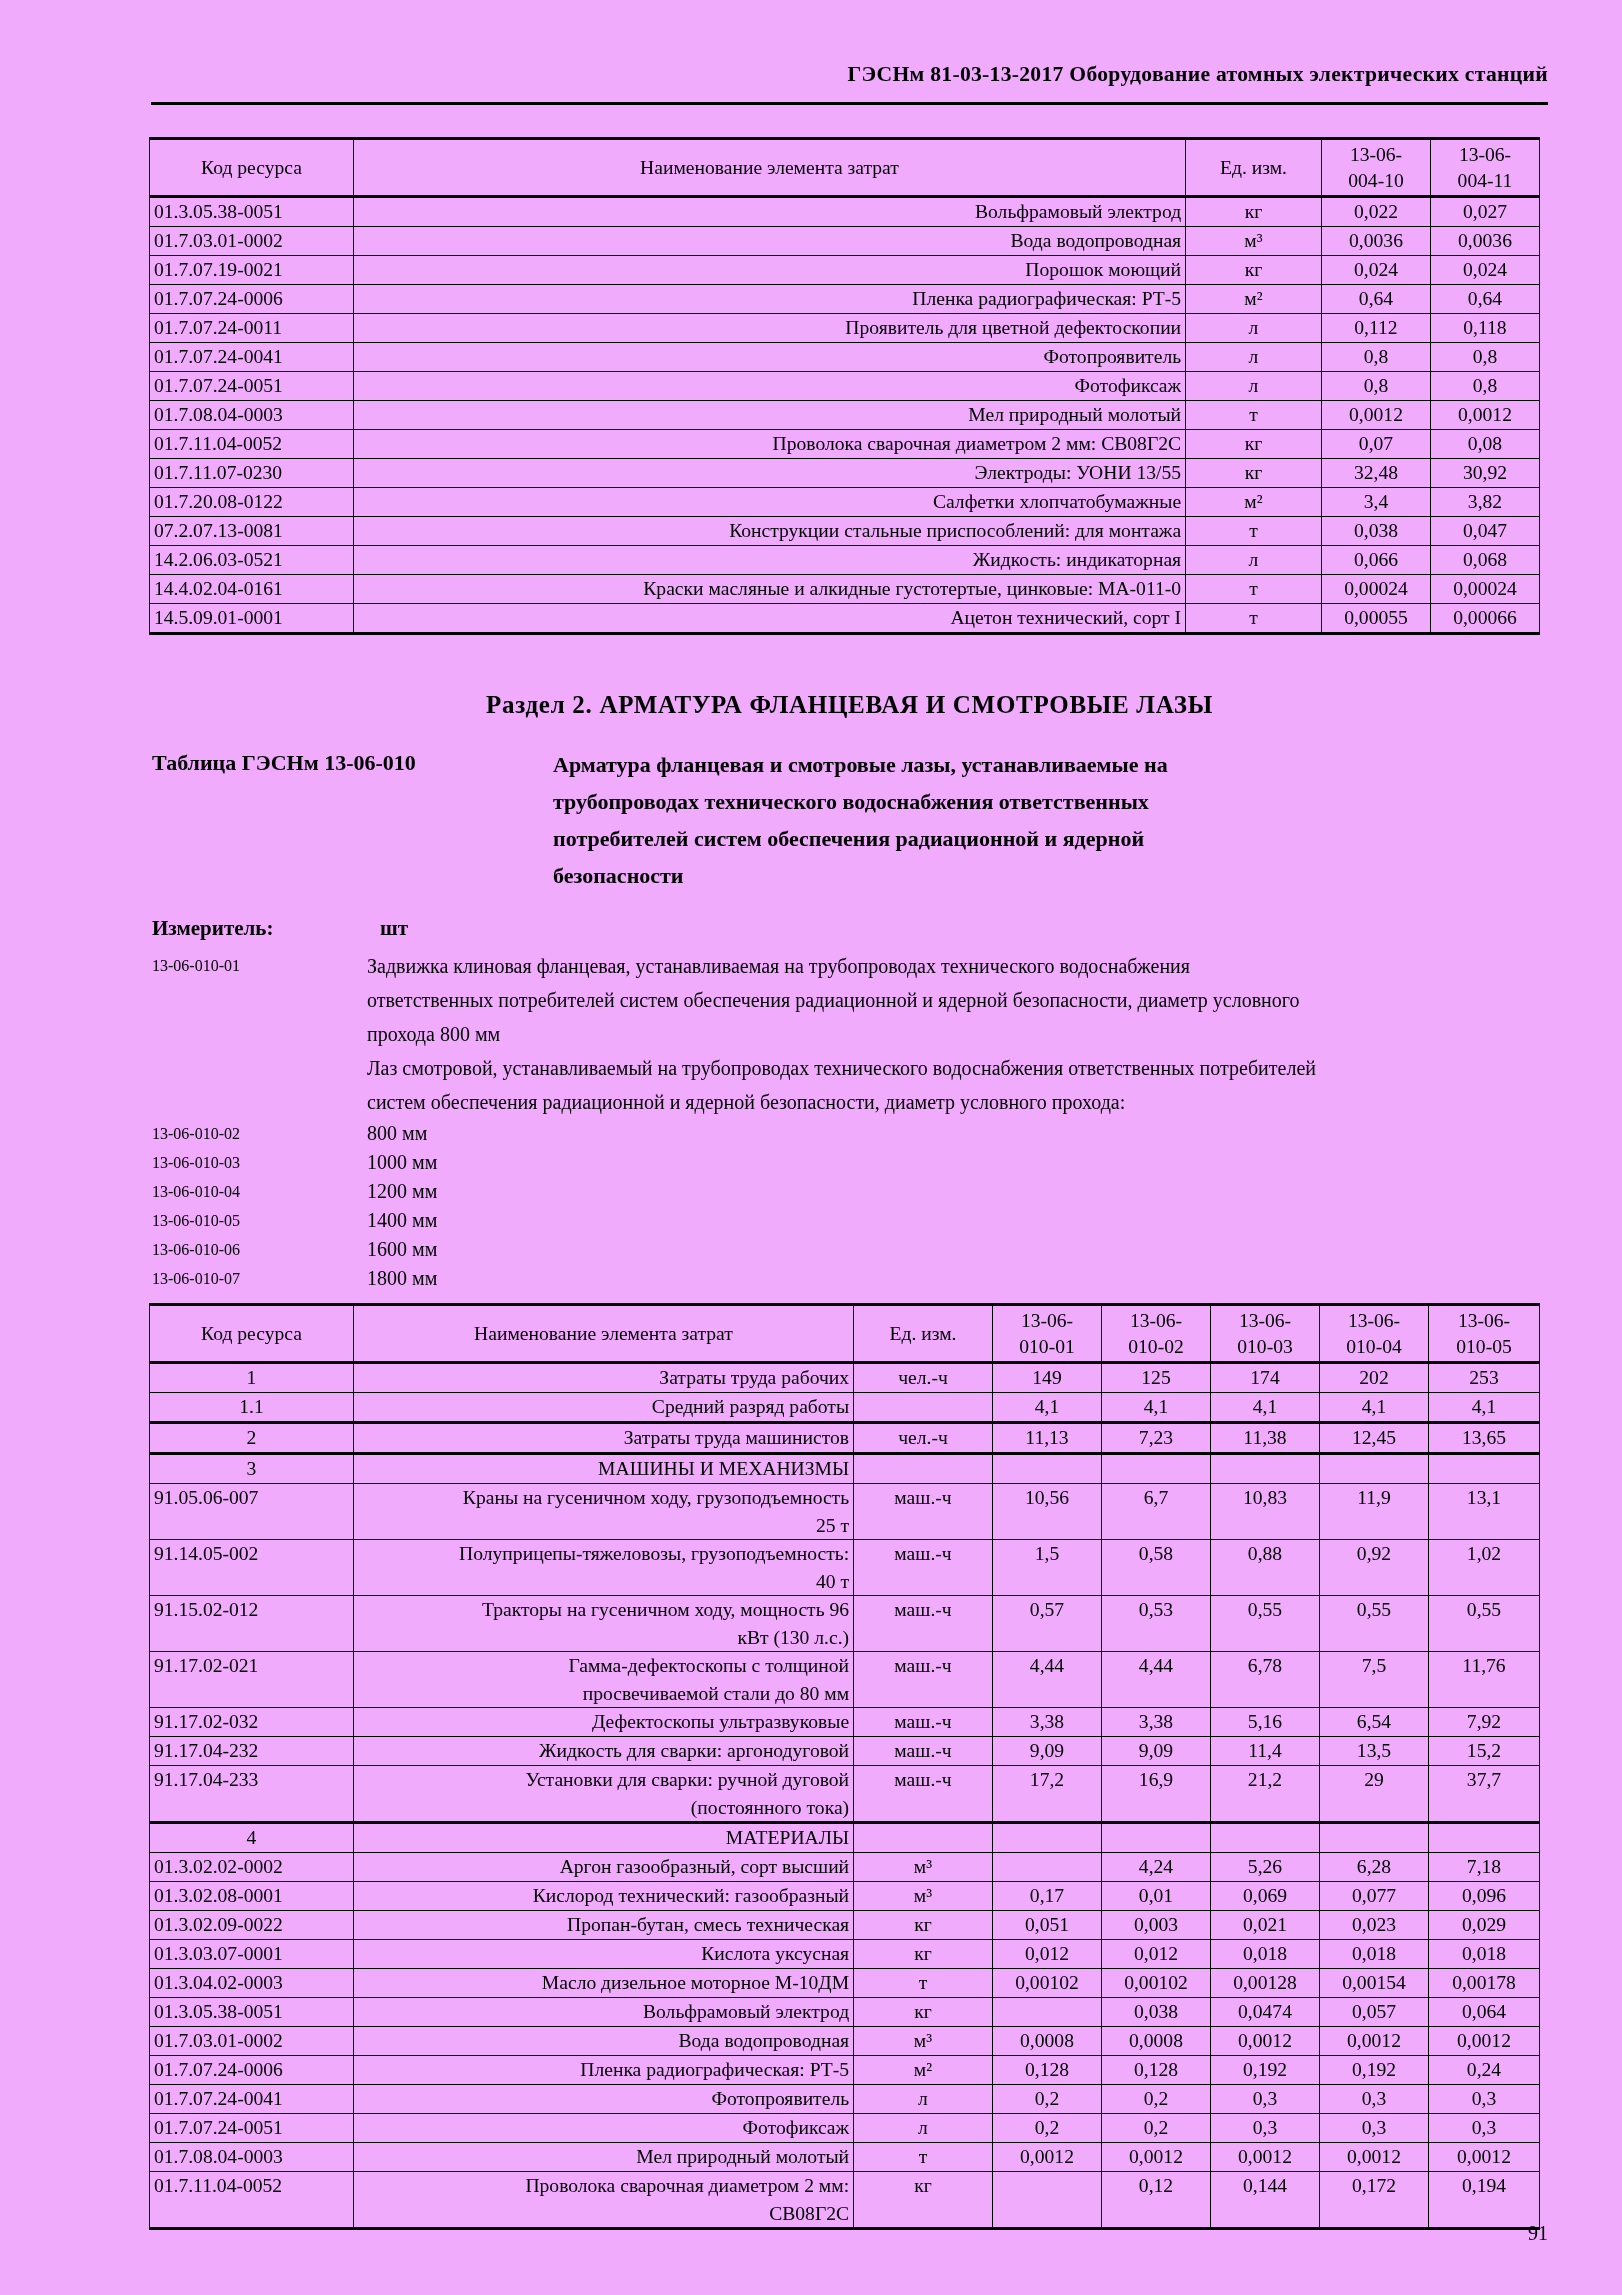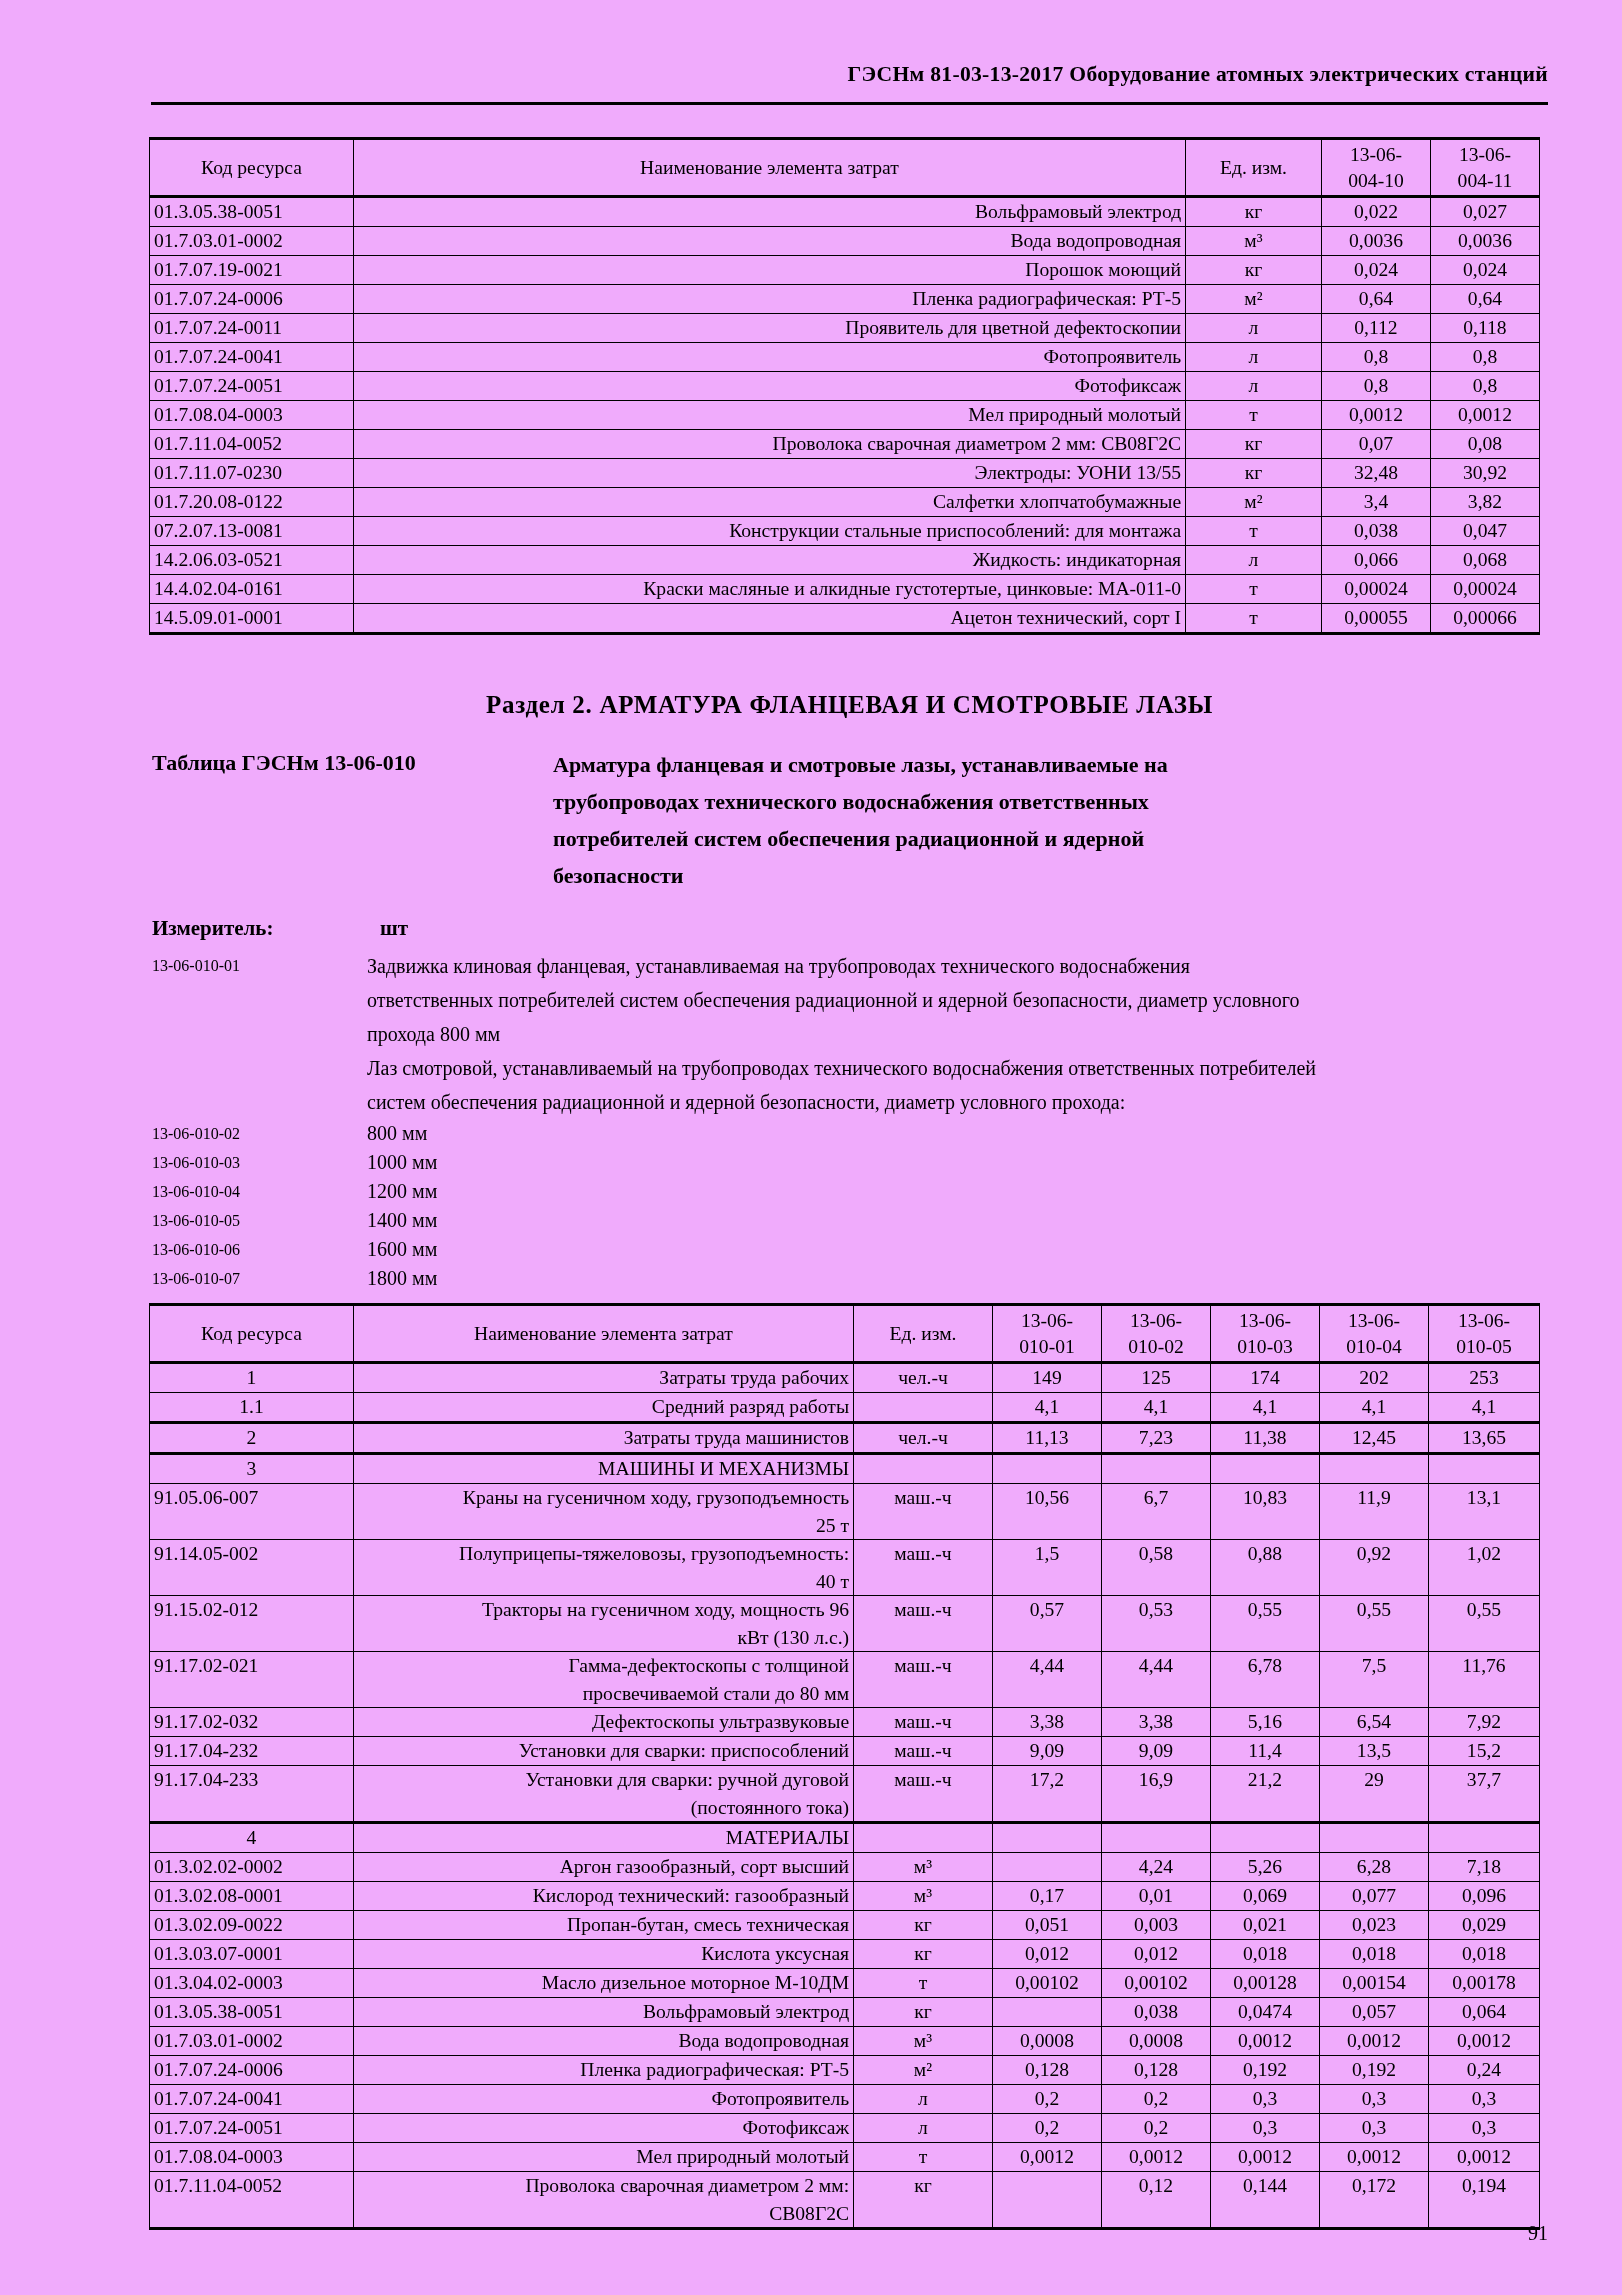--- a/index.html
+++ b/index.html
@@ -381,21 +381,21 @@
     <td class="name">Дефектоскопы ультразвуковые</td>
     <td class="unit">маш.-ч</td>
   <td class="val">3,38</td>
           <td class="val">3,38</td>
           <td class="val">5,16</td>
           <td class="val">6,54</td>
           <td class="val">7,92</td>
         </tr>
         <tr>
     <td class="code">91.17.04-232</td>
-    <td class="name">Установки для сварки: приспособлений</td>
+    <td class="name">Жидкость для сварки: аргонодуговой</td>
     <td class="unit">маш.-ч</td>
   <td class="val">9,09</td>
           <td class="val">9,09</td>
           <td class="val">11,4</td>
           <td class="val">13,5</td>
           <td class="val">15,2</td>
         </tr>
         <tr class="sep-after">
     <td class="code">91.17.04-233</td>
     <td class="name">Установки для сварки: ручной дуговой

